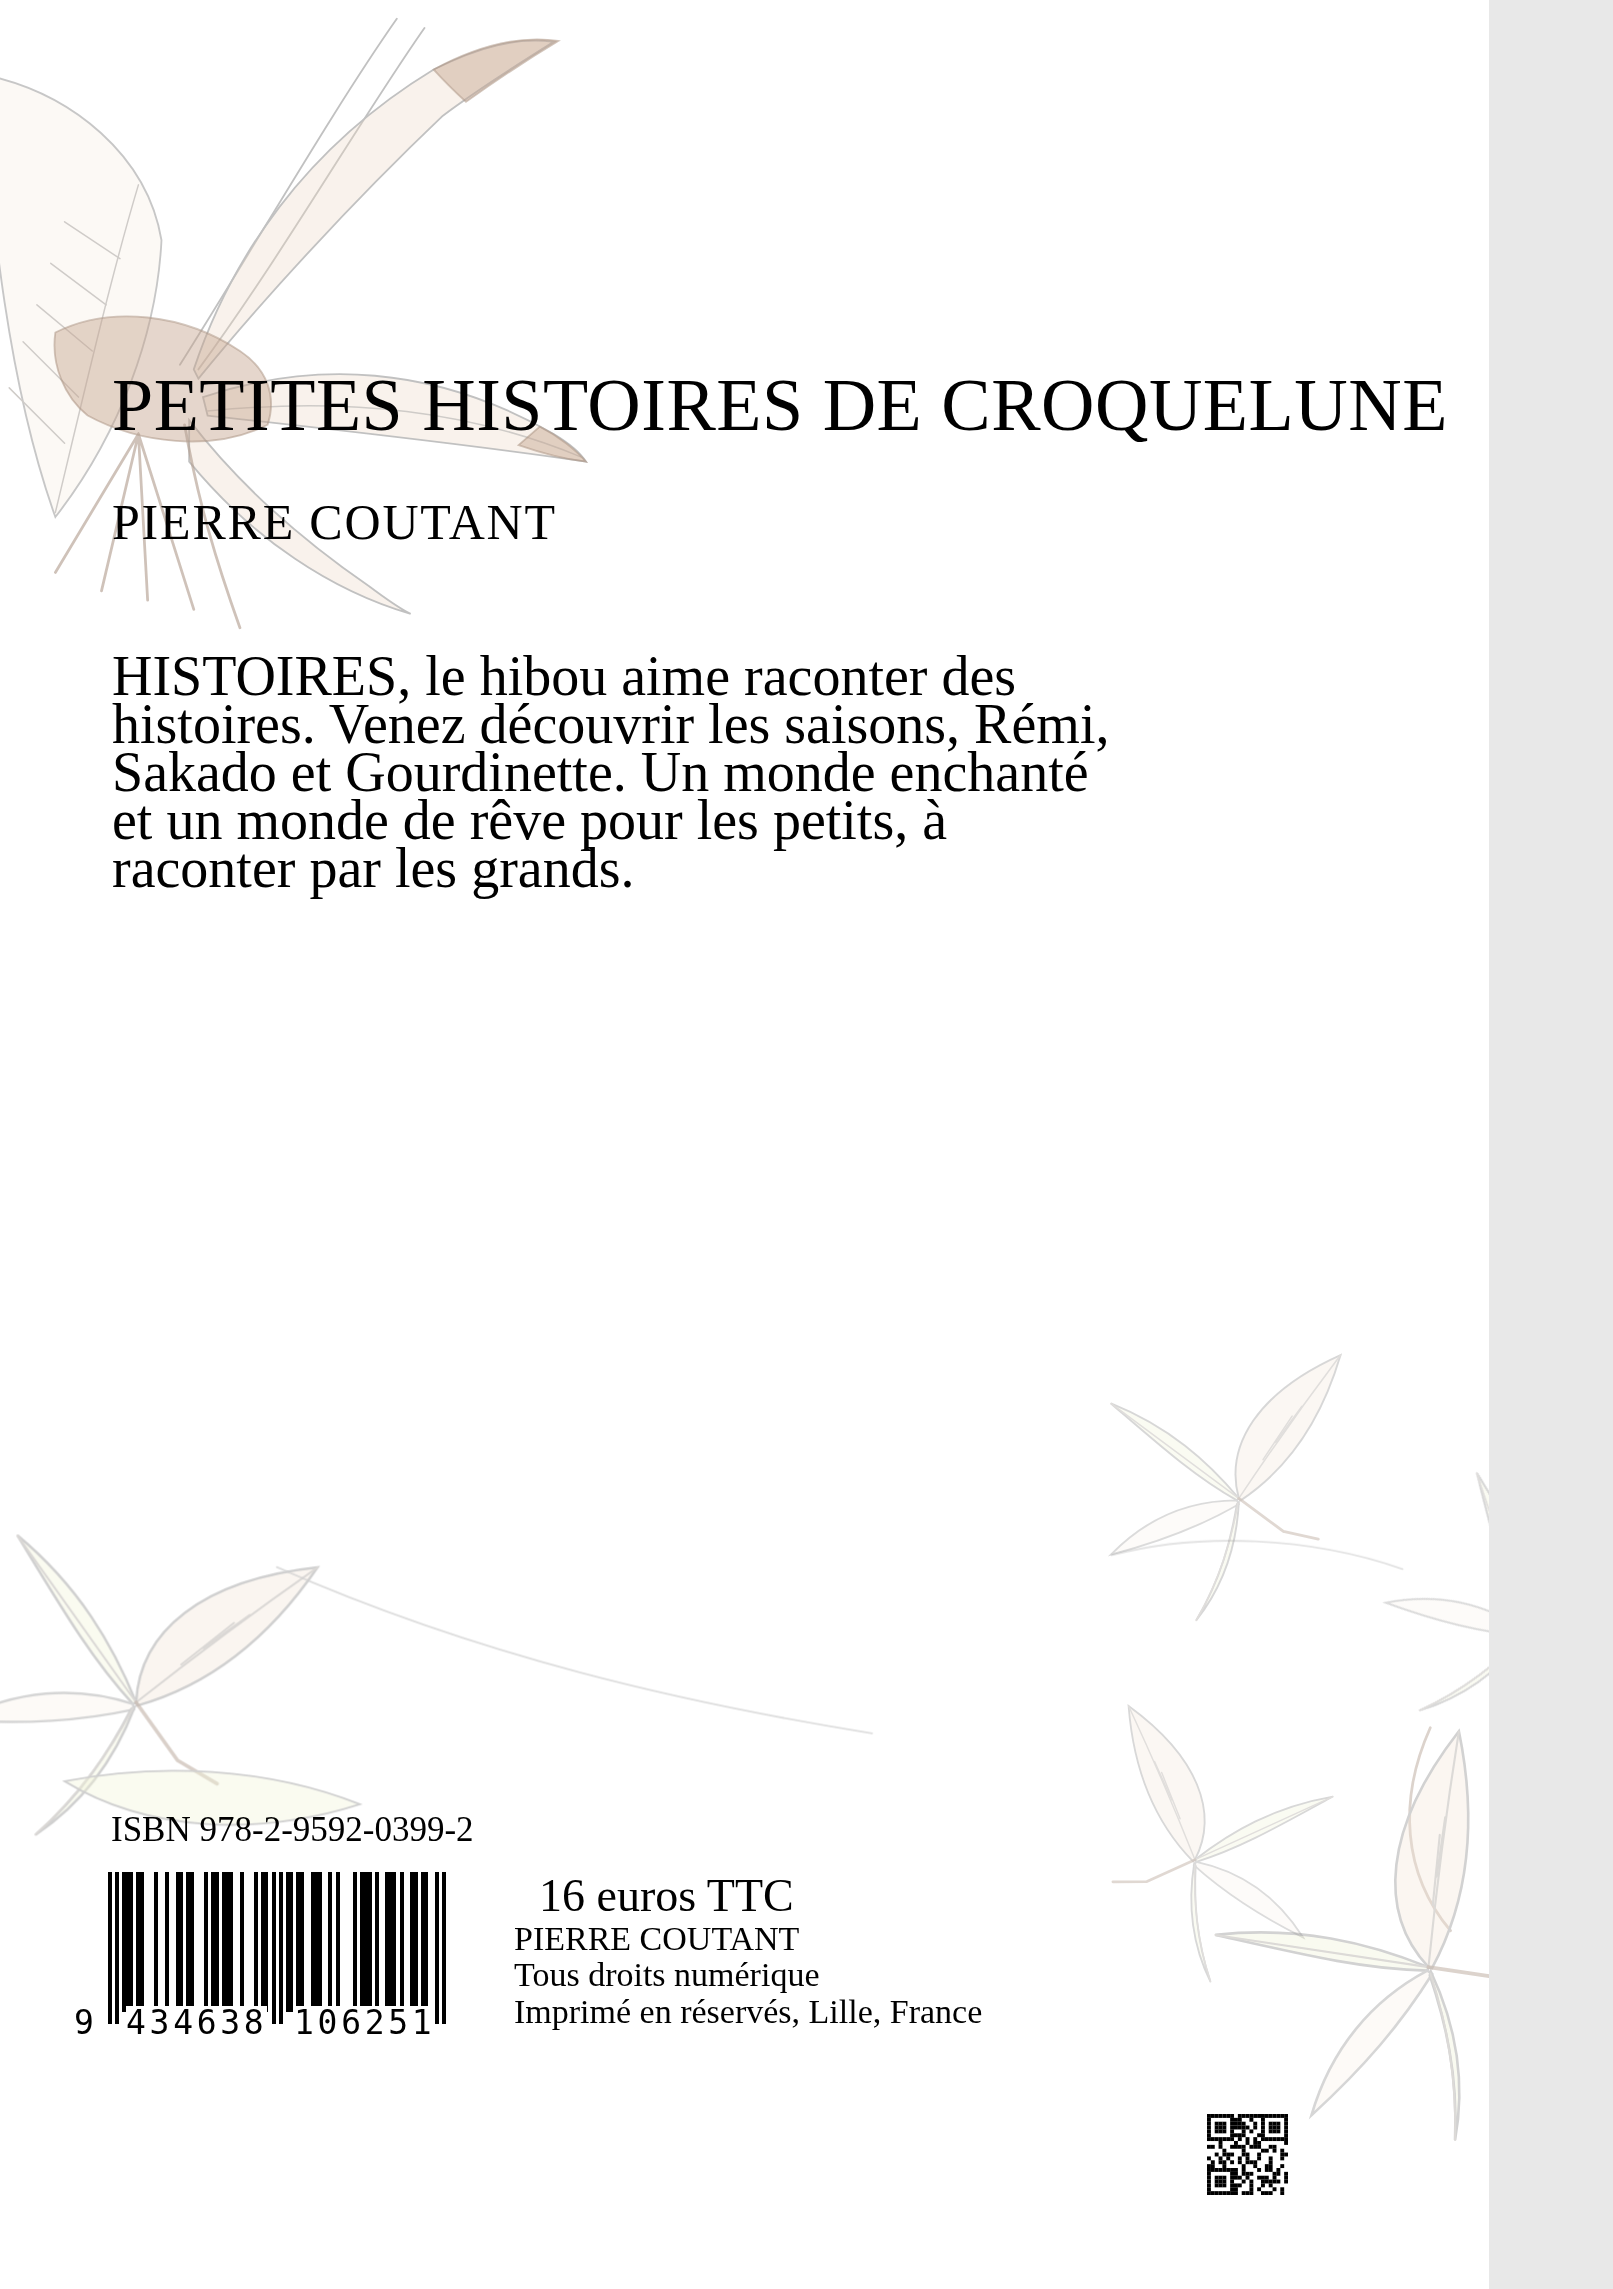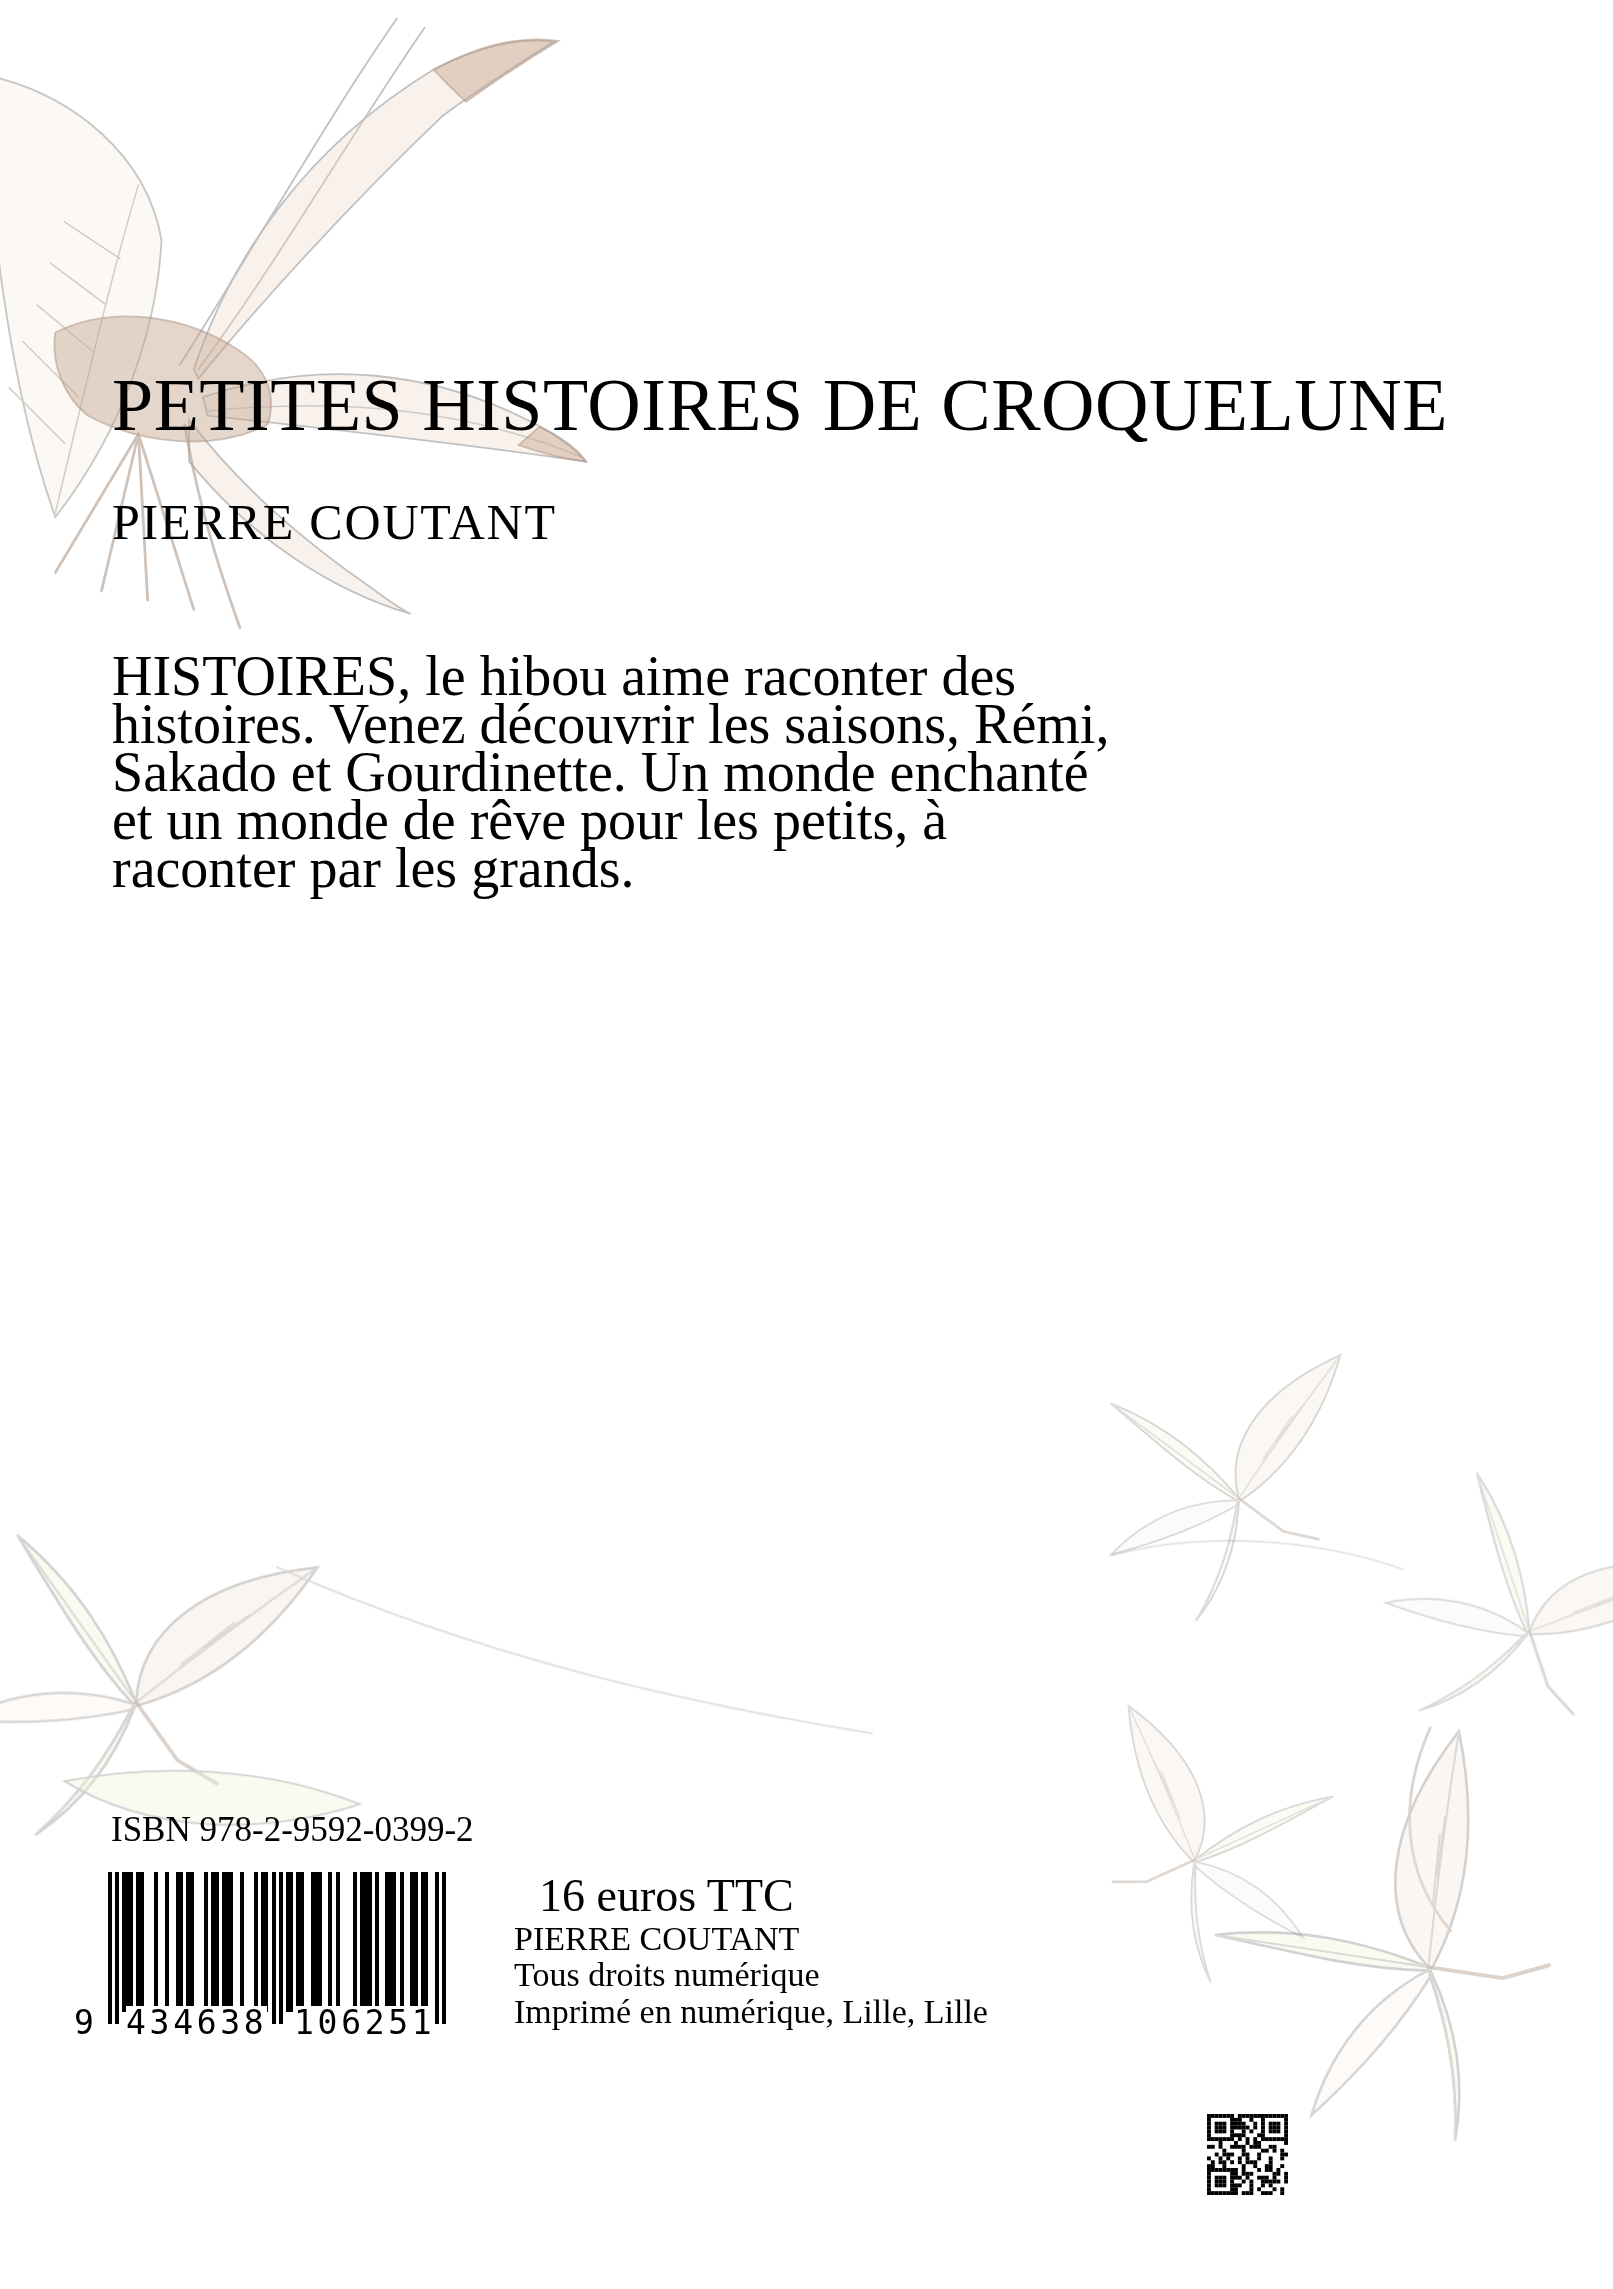--- a/index.html
+++ b/index.html
@@ -1,18 +1,18 @@
 <!DOCTYPE html>
 <html style="font-size:14.8px"><head>
 <meta charset="utf-8">
 <style>
   html,body{margin:0;padding:0;background:#e8e8e8;}
   .page{
     position:relative;
-    width:1613px;height:2290px;
+    width:1489px;height:2290px;
     background:#ffffff;
     overflow:hidden;
     font-family:"Liberation Serif", serif;
     color:#000;
   }
   .abs{position:absolute;white-space:nowrap;}
 
   .title{left:112px;top:368px;font-size:74px;line-height:1;letter-spacing:0.5px;}
   .author{left:112px;top:497px;font-size:50px;line-height:1;letter-spacing:1.8px;}
   .blurb{left:112px;top:652px;font-size:56px;line-height:48px;}
@@ -167,21 +167,21 @@
       <div class="bar" style="left:327px;width:3.8px;height:152px"></div>
       <div class="bar" style="left:334px;width:3.8px;height:152px"></div>
     </div>
   <div class="abs bc-digit bc-d0">9</div>
   <div class="abs bc-digit bc-d1">434638</div>
   <div class="abs bc-digit bc-d2">106251</div>
 
   <div class="abs price">16 euros TTC</div>
   <div class="abs pub">PIERRE COUTANT</div>
   <div class="abs rights">Tous droits numérique</div>
-  <div class="abs printed">Imprimé en numérique, Lille, Lille</div>
+  <div class="abs printed">Imprimé en réservés, Lille, France</div>
 
   <div class="abs qr"><svg width="81" height="81" viewBox="0 0 88 88">
         <rect x="0.00" y="0.00" width="4.24" height="4.24" fill="#000"></rect>
         <rect x="4.19" y="0.00" width="4.24" height="4.24" fill="#000"></rect>
         <rect x="8.38" y="0.00" width="4.24" height="4.24" fill="#000"></rect>
         <rect x="12.57" y="0.00" width="4.24" height="4.24" fill="#000"></rect>
         <rect x="16.76" y="0.00" width="4.24" height="4.24" fill="#000"></rect>
         <rect x="20.95" y="0.00" width="4.24" height="4.24" fill="#000"></rect>
         <rect x="25.14" y="0.00" width="4.24" height="4.24" fill="#000"></rect>
         <rect x="33.52" y="0.00" width="4.24" height="4.24" fill="#000"></rect>

